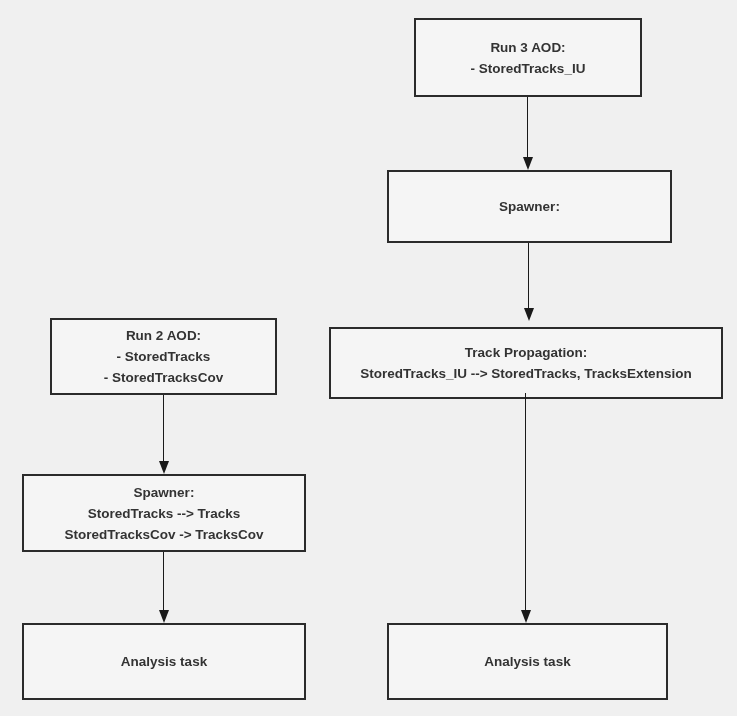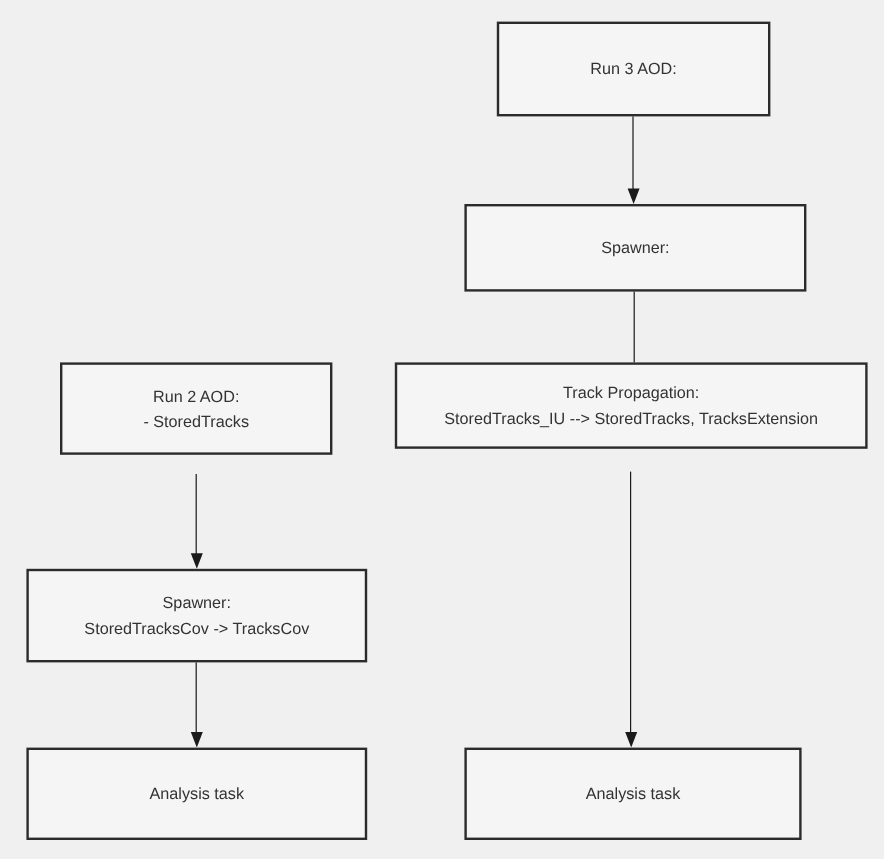--- a/index.html
+++ b/index.html
@@ -28,28 +28,28 @@
     border: 2px solid var(--node-border);
     display: flex;
     flex-direction: column;
     justify-content: center;
     align-items: center;
     text-align: center;
     color: var(--text-color);
     font-size: 13.5px;
     line-height: 21px;
   }
-  .node .line { white-space: nowrap; }
+  .node .line { white-space: nowrap; font-weight: bold; }
 
   
   .node-run3            { left: 414px; top: 18px;  width: 228px; height: 79px; }
   .node-spawner-iu      { left: 387px; top: 170px; width: 285px; height: 73px; }
-  .node-trackprop       { left: 329px; top: 302px; width: 394px; height: 72px; }
+  .node-trackprop       { left: 329px; top: 327px; width: 394px; height: 72px; }
   .node-analysis-right  { left: 387px; top: 623px; width: 281px; height: 77px; }
-  .node-run2            { left: 50px;  top: 302px; width: 227px; height: 77px; }
+  .node-run2            { left: 50px;  top: 318px; width: 227px; height: 77px; }
   .node-spawner         { left: 22px;  top: 474px; width: 284px; height: 78px; }
   .node-analysis-left   { left: 22px;  top: 623px; width: 284px; height: 77px; }
 
   
   .arrow { position: absolute; width: 11px; }
   .arrow .shaft {
     position: absolute;
     left: 50%;
     margin-left: -0.5px;
     top: 0;
@@ -73,20 +73,21 @@
   .arrow-4 { left: 158px; top: 395px; height: 79px; }
   .arrow-5 { left: 158px; top: 552px; height: 71px; }
 </style>
 </head>
 <body>
 
 <div class="canvas">
 
   <div class="node node-run3">
     <div class="line">Run 3 AOD:</div>
+    <div class="line">- StoredTracks_IU</div>
   </div>
 
   <div class="arrow arrow-1">
     <div class="shaft"></div>
     <div class="head"></div>
   </div>
 
   <div class="node node-spawner-iu">
     <div class="line">Spawner:</div>
   </div>
@@ -106,29 +107,31 @@
     <div class="head"></div>
   </div>
 
   <div class="node node-analysis-right">
     <div class="line">Analysis task</div>
   </div>
 
   <div class="node node-run2">
     <div class="line">Run 2 AOD:</div>
     <div class="line">- StoredTracks</div>
+    <div class="line">- StoredTracksCov</div>
   </div>
 
   <div class="arrow arrow-4">
     <div class="shaft"></div>
     <div class="head"></div>
   </div>
 
   <div class="node node-spawner">
     <div class="line">Spawner:</div>
+    <div class="line">StoredTracks --&gt; Tracks</div>
     <div class="line">StoredTracksCov -&gt; TracksCov</div>
   </div>
 
   <div class="arrow arrow-5">
     <div class="shaft"></div>
     <div class="head"></div>
   </div>
 
   <div class="node node-analysis-left">
     <div class="line">Analysis task</div>

